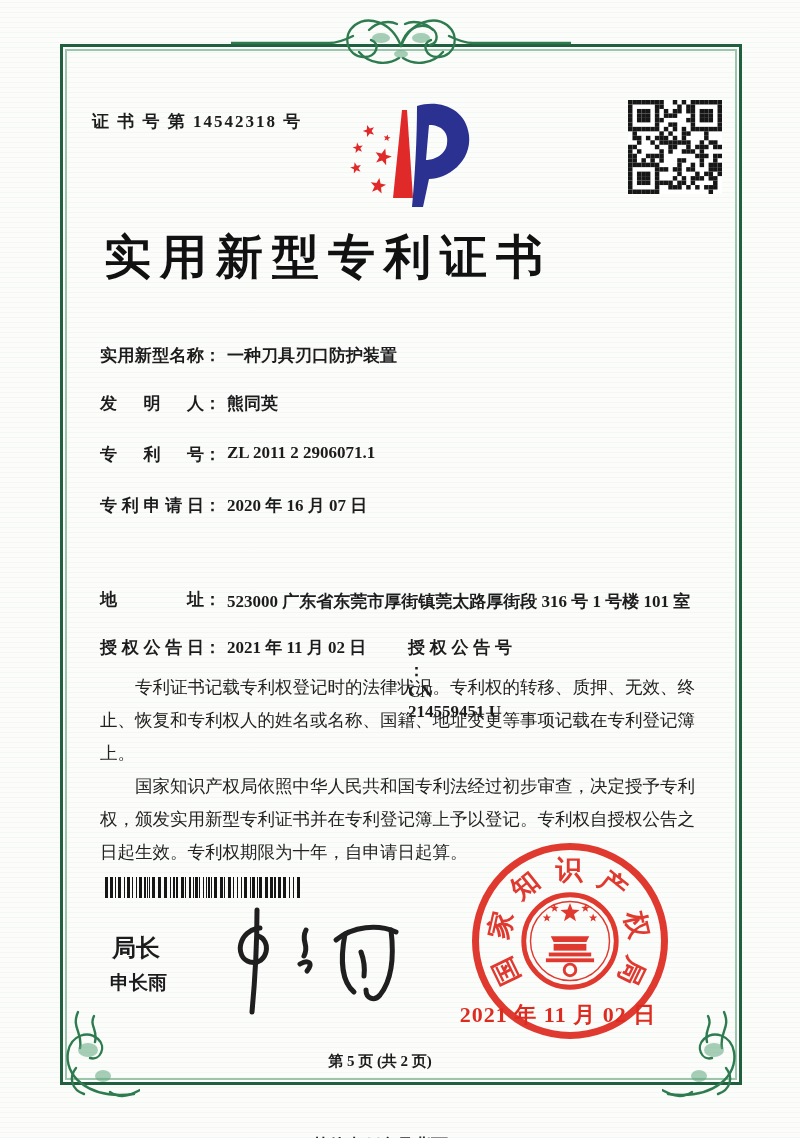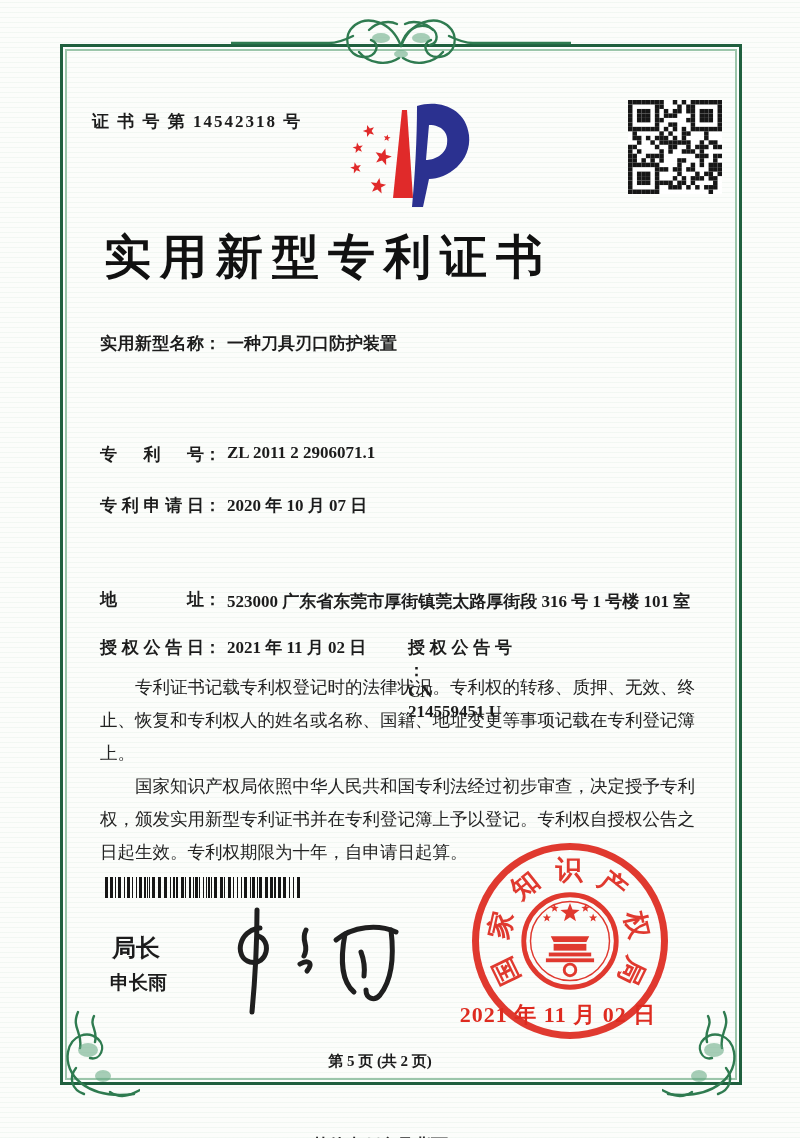--- a/index.html
+++ b/index.html
@@ -352,28 +352,31 @@
         <rect x="13.2" y="88.0" width="4.4" height="4.4"></rect>
         <rect x="17.6" y="88.0" width="4.4" height="4.4"></rect>
         <rect x="22.0" y="88.0" width="4.4" height="4.4"></rect>
         <rect x="26.4" y="88.0" width="4.4" height="4.4"></rect>
         <rect x="79.2" y="88.0" width="4.4" height="4.4"></rect>
       </svg>
     </div>
 
   <div class="title">实用新型专利证书</div>
 
-  <div class="f-row" style="top:332px;">
+  <div class="f-row" style="top:344px;">
     <span class="f-label">实用新型名称</span><span class="f-colon">：</span><span class="f-value">一种刀具刃口防护装置</span>
+  </div>
+  <div class="f-row" style="top:392px;">
+    <span class="f-label">发明人</span><span class="f-colon">：</span><span class="f-value">熊同英</span>
   </div>
   <div class="f-row" style="top:443px;">
     <span class="f-label">专利号</span><span class="f-colon">：</span><span class="f-value">ZL 2011 2 2906071.1</span>
   </div>
   <div class="f-row" style="top:494px;">
-    <span class="f-label">专利申请日</span><span class="f-colon">：</span><span class="f-value">2020 年 10 月 07 日</span>
+    <span class="f-label">专利申请日</span><span class="f-colon">：</span><span class="f-value">2020 年 16 月 07 日</span>
   </div>
   <div class="f-row" style="top:588px;">
     <span class="f-label">地址</span><span class="f-colon">：</span><span class="f-value addr">523000 广东省东莞市厚街镇莞太路厚街段 316 号 1 号楼 101 室</span>
   </div>
   <div class="f-row" style="top:636px;">
     <span class="f-label">授权公告日</span><span class="f-colon">：</span><span class="f-value">2021 年 11 月 02 日</span>
     <span class="pair2">
       <span class="f-label">授权公告号</span><span class="f-colon">：</span><span class="f-value">CN 214559451 U</span>
     </span>
   </div>

